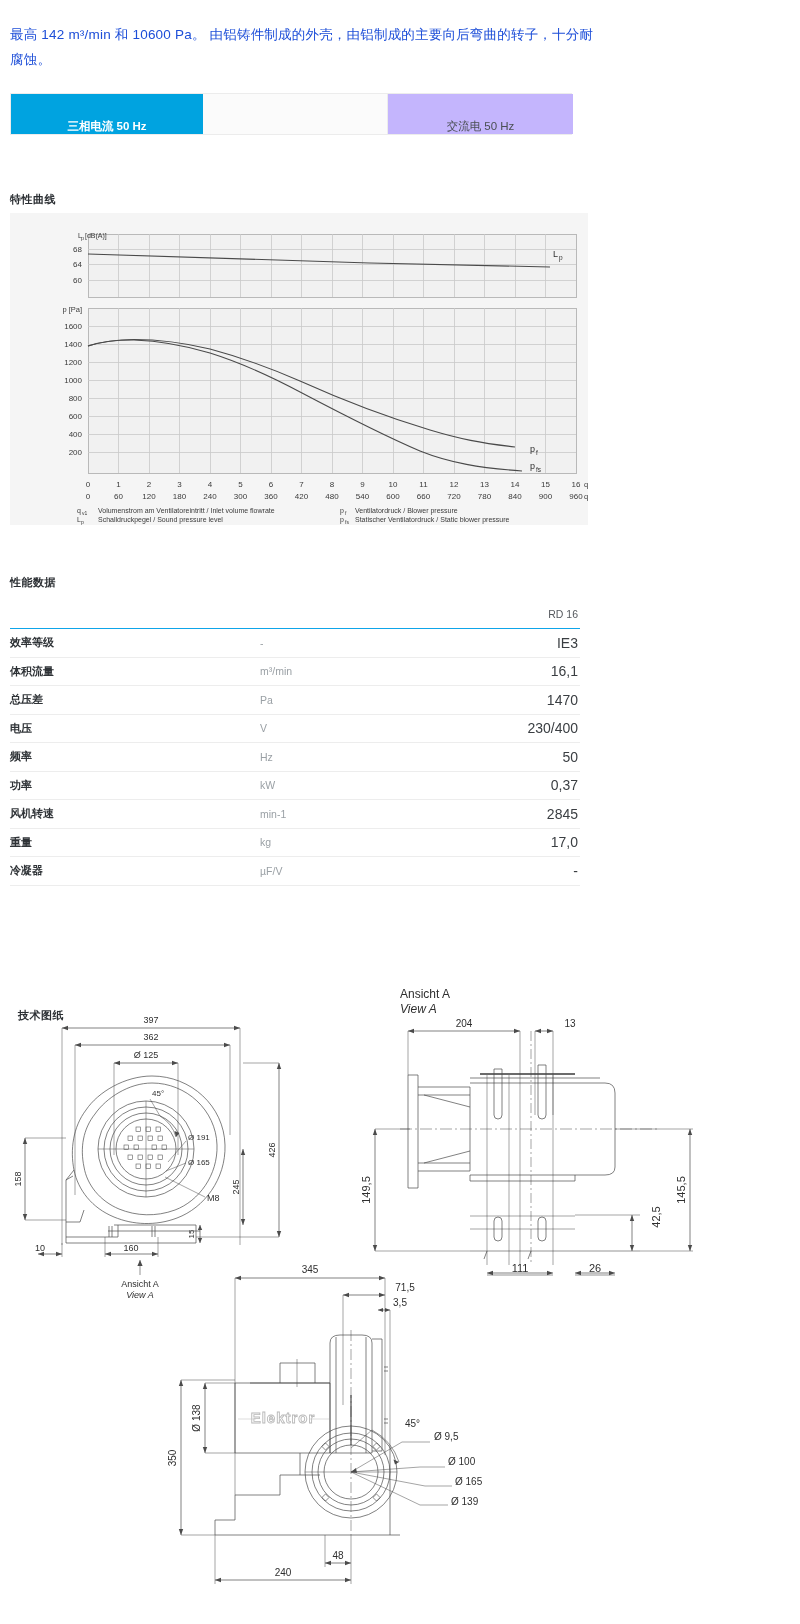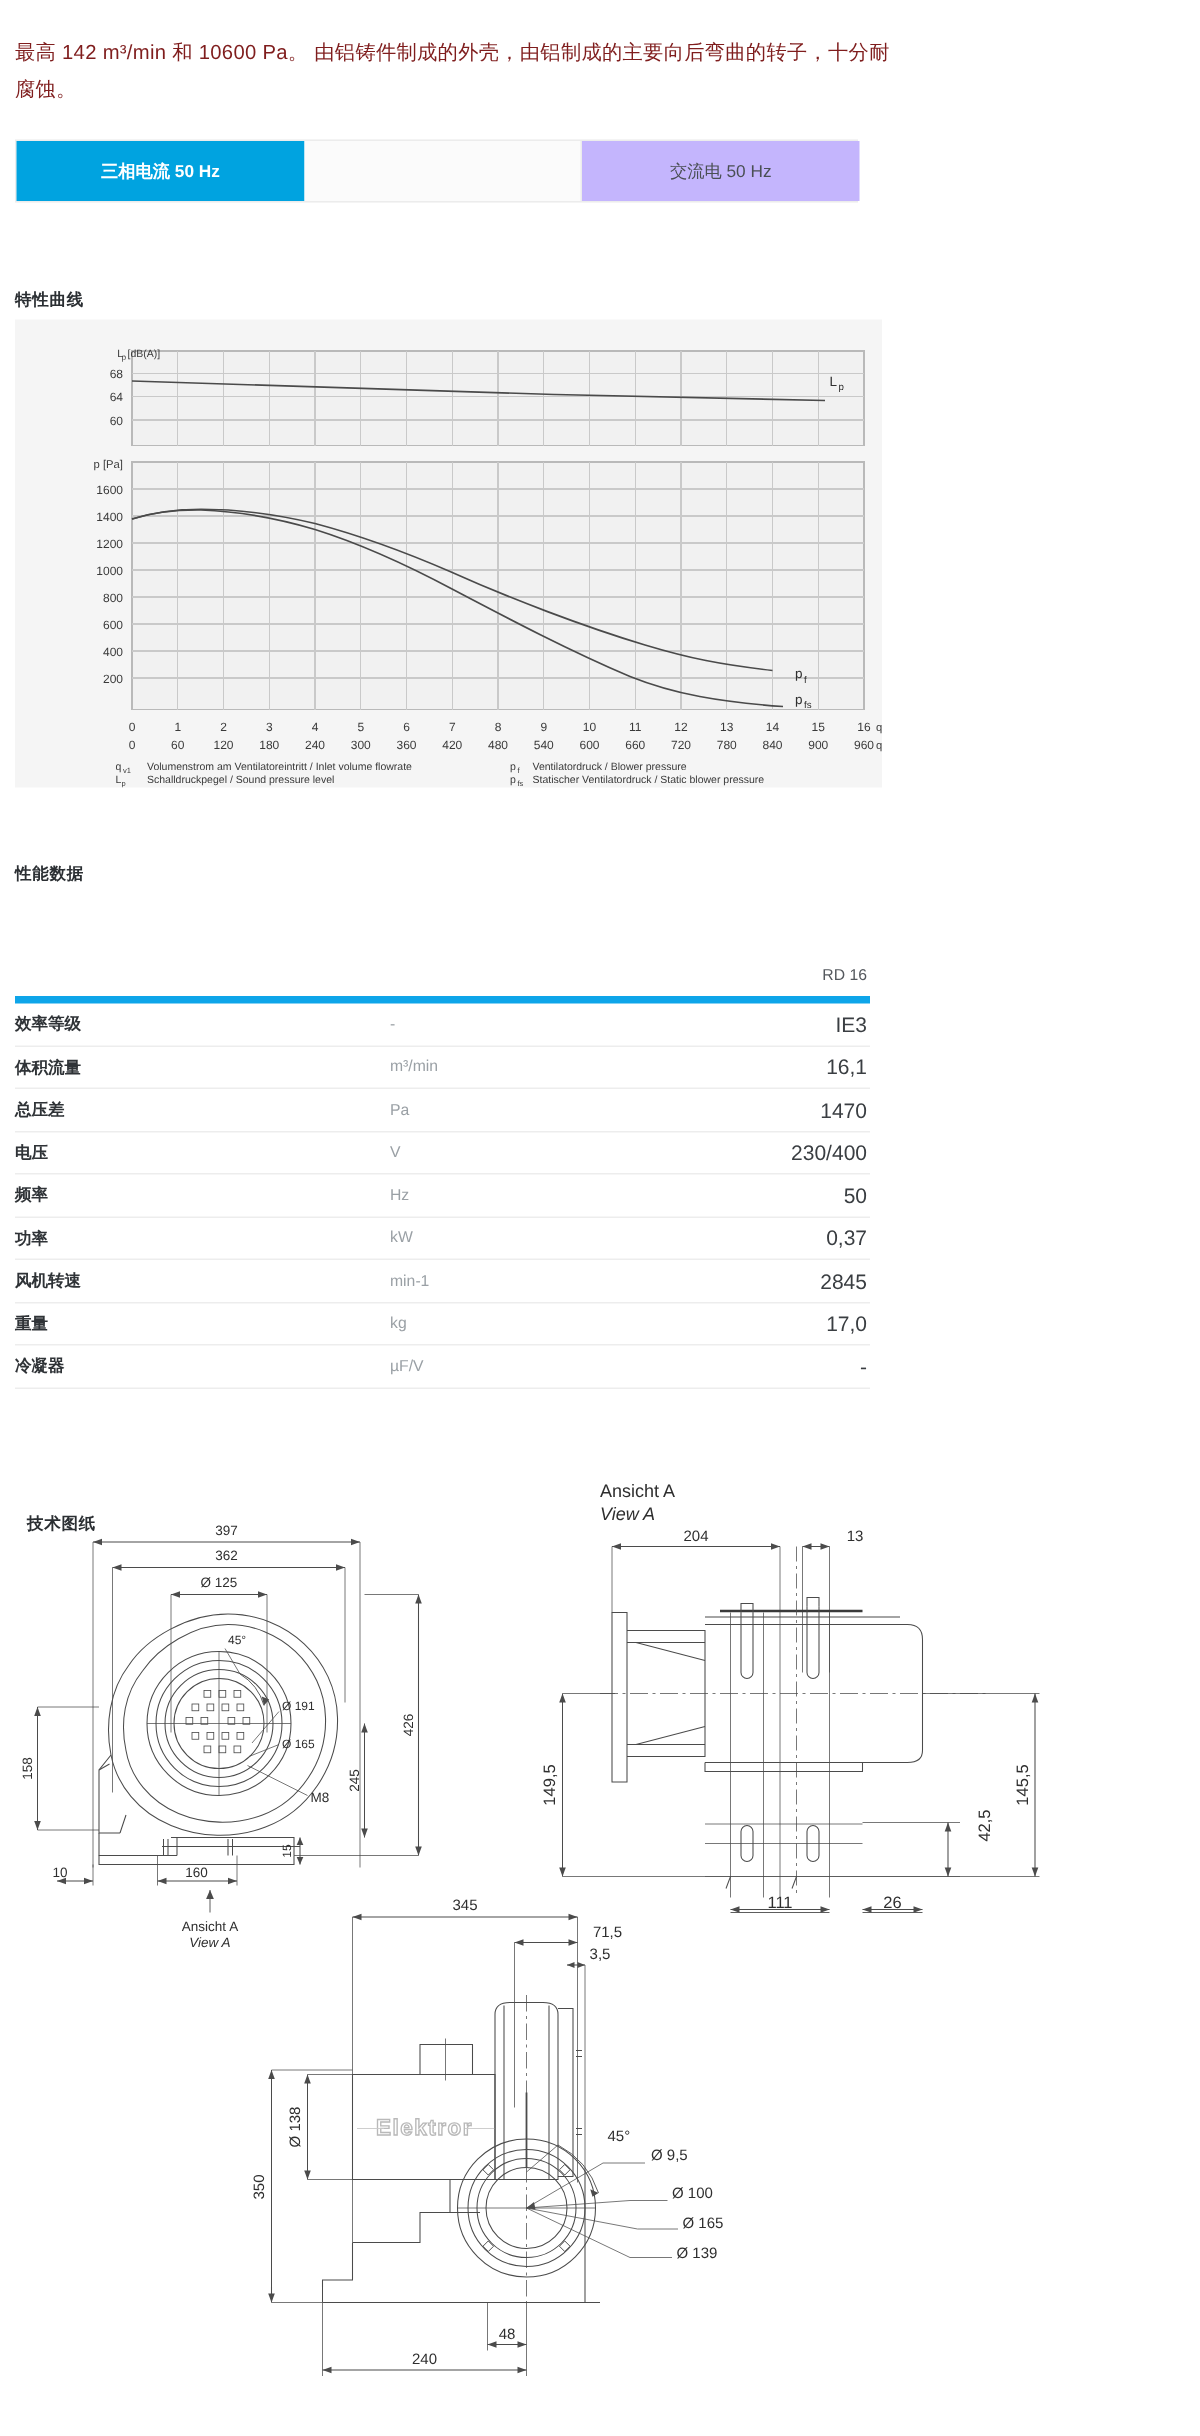--- a/index.html
+++ b/index.html
@@ -18,40 +18,40 @@
   .page { position: relative; width: 800px; height: 1624px; }
 
   
   .intro {
     position: absolute;
     left: 10px;
     top: 8px;
     width: 590px;
     font-size: 13.5px;
     line-height: 25px;
-    color: #7f1d1d;
+    color: #1d4ed8;
     letter-spacing: .2px;
   }
 
   
   .tabs {
     position: absolute;
     left: 10px;
     top: 93px;
     width: 562px;
     height: 42px;
     display: flex;
     background: #fbfbfb;
     border: 1px solid #ececec;
     box-sizing: border-box;
   }
   .tab {
     flex: 0 0 auto;
     display: flex;
-    align-items: center;
+    align-items: flex-end;
     justify-content: center;
     font-size: 11.5px;
     color: #4a4f54;
     box-sizing: border-box;
     height: 100%;
   }
   .tab.t1 { width: 192px; background: #00a3e0; color: #ffffff; font-weight: 600; }
   .tab.t2 { width: 185px; background: #fbfbfb; border-right: 1px solid #ececec; }
   .tab.t3 { width: 185px; background: #c4b5fd; }
   .tab.t2 .faint { color: #e8e8e8; font-size: 10px; }
@@ -86,23 +86,22 @@
     top: 600px;
     width: 570px;
     font-size: 11px;
   }
   .perf-head {
     height: 28px;
     line-height: 28px;
     text-align: right;
     font-size: 10.5px;
     color: #55595e;
-    border-bottom: 5px solid #0ea5e9;
+    border-bottom: 1px solid #0ea5e9;
     padding-right: 2px;
-    margin-top: 36px;
   }
   .perf-row {
     display: flex;
     align-items: center;
     height: 27.5px;
     border-bottom: 1px solid #ededed;
   }
   .perf-row .c-label {
     width: 250px;
     font-size: 11px;

